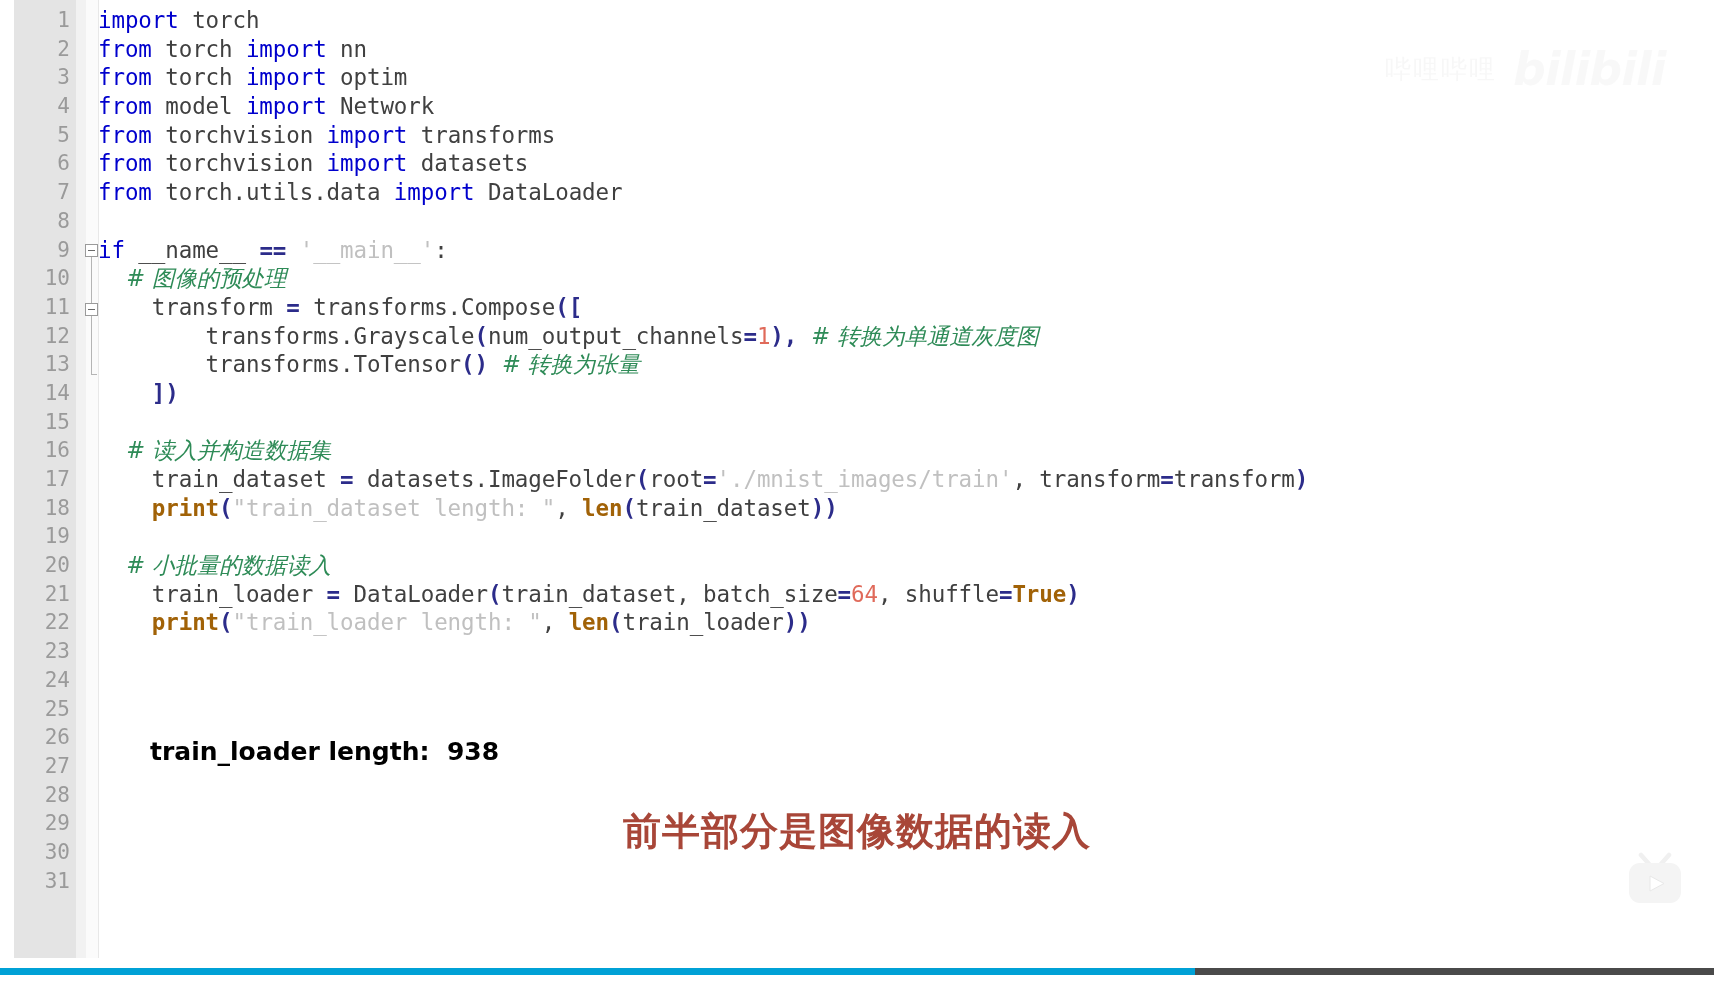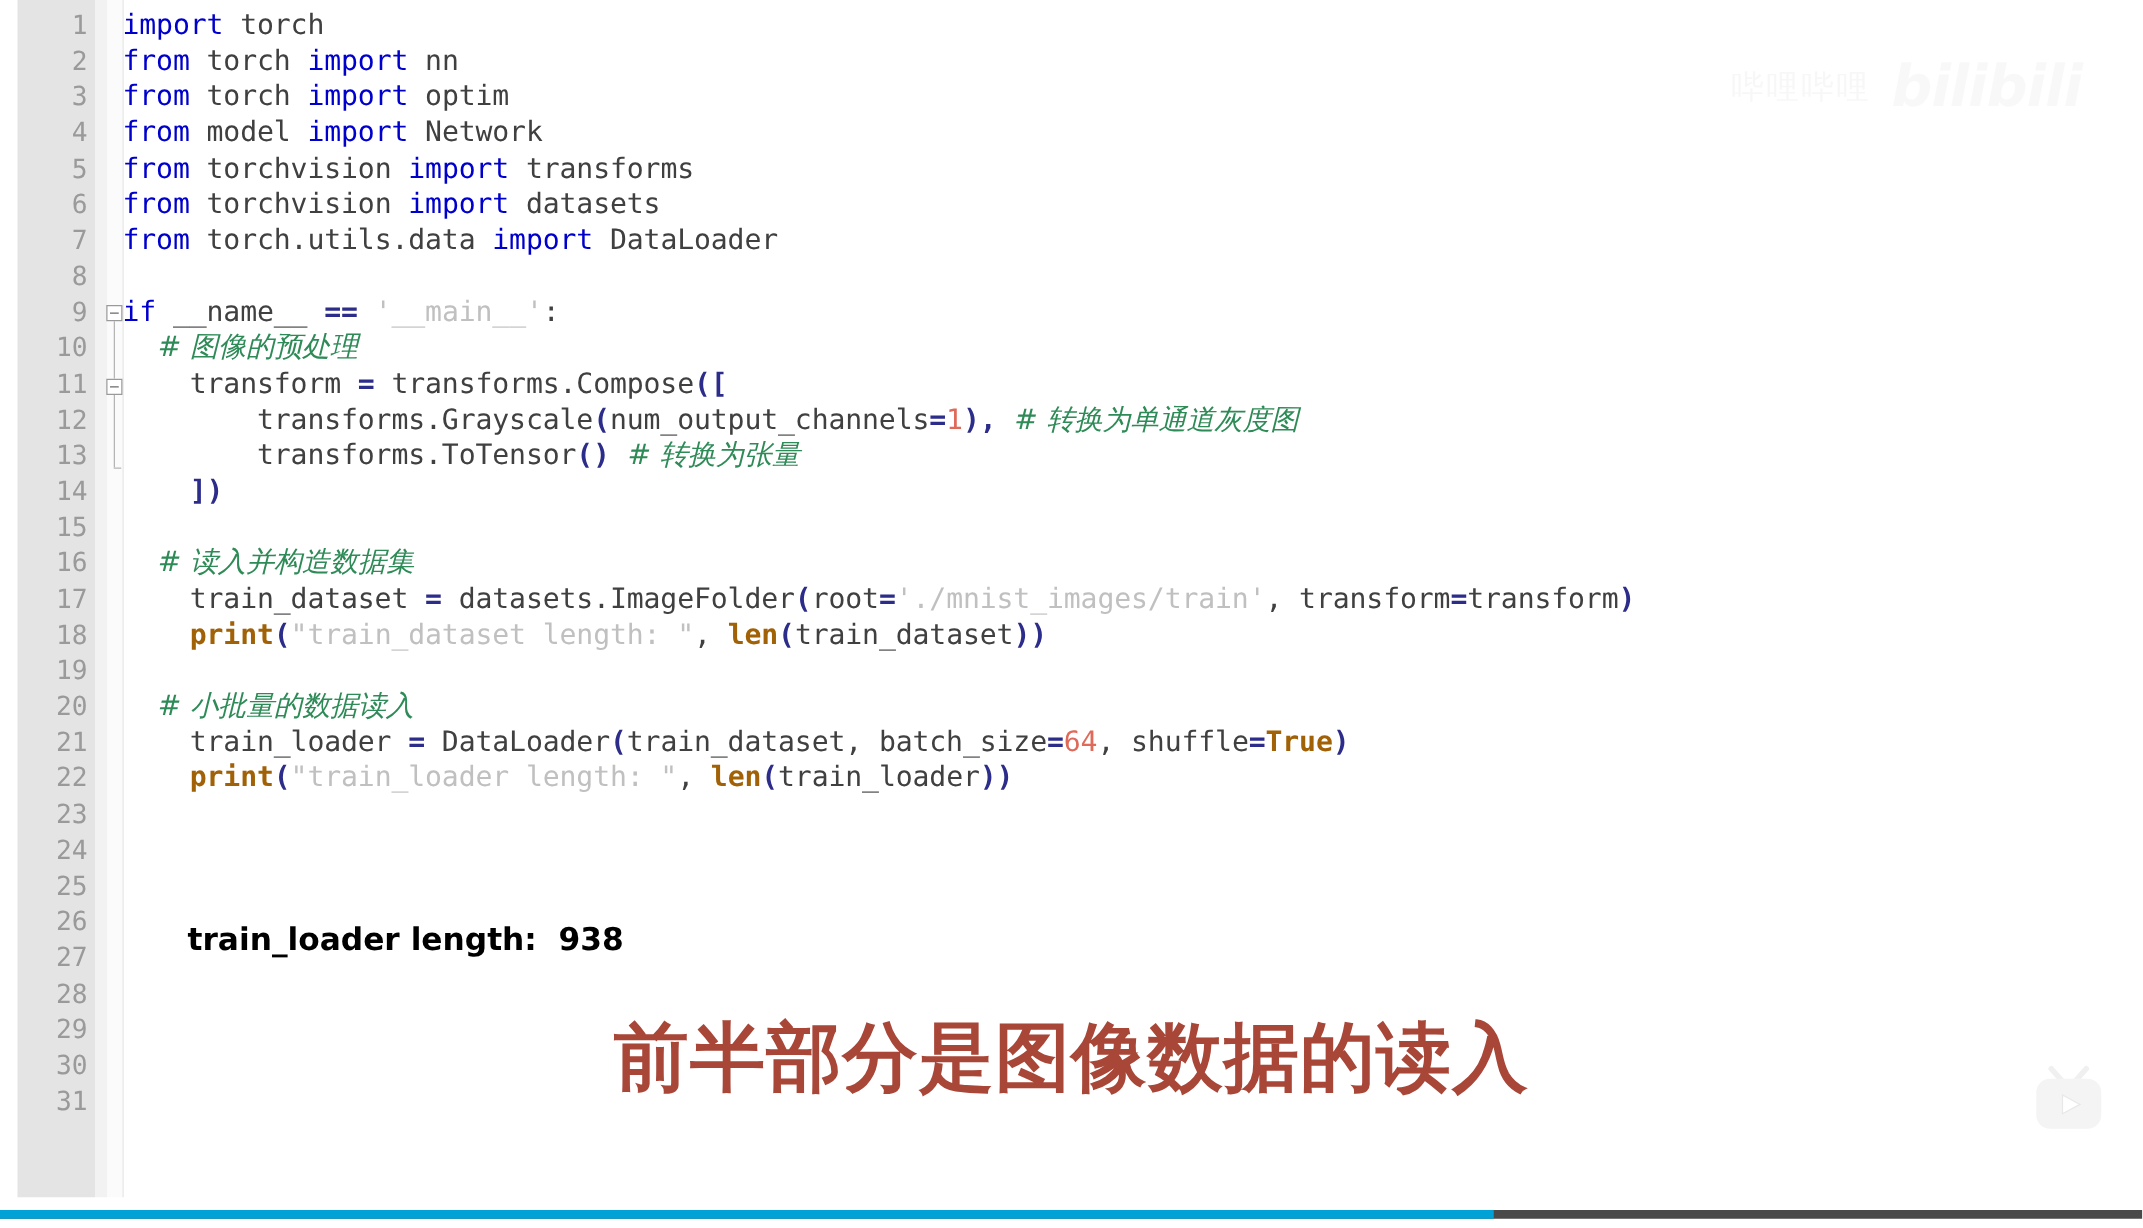--- a/index.html
+++ b/index.html
@@ -129,21 +129,21 @@
 
   
   .subtitle {
     position: absolute;
     left: 0;
     top: 806px;
     width: 1714px;
     text-align: center;
     font-family: Liberation Serif, serif;
     font-weight: bold;
-    font-size: 60px;
+    font-size: 38px;
     letter-spacing: 1px;
     color: #a84638;
     -webkit-text-stroke: 7px #ffffff;
     paint-order: stroke fill;
   }
 
   
   .watermark {
     position: absolute;
     left: 1385px;

